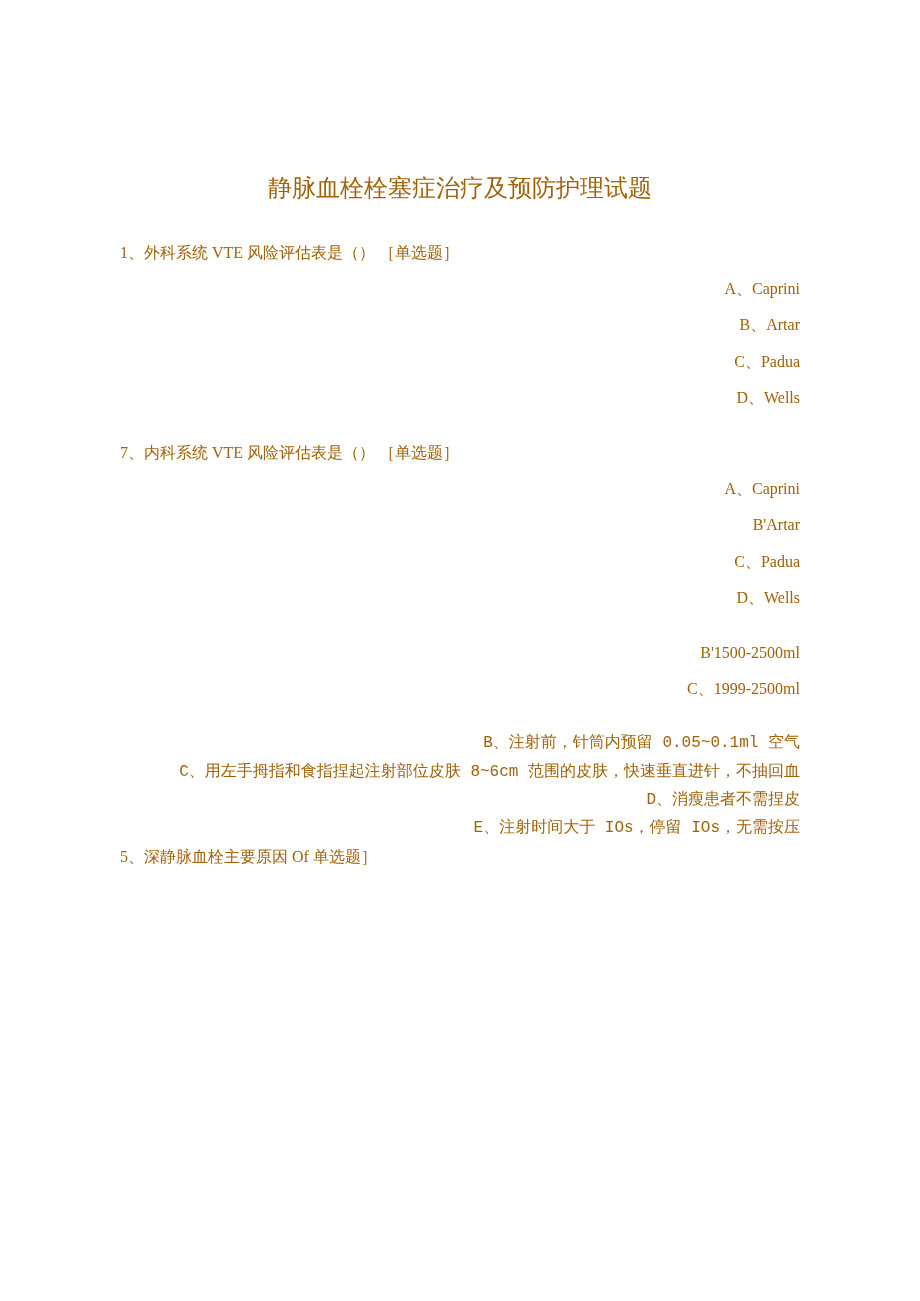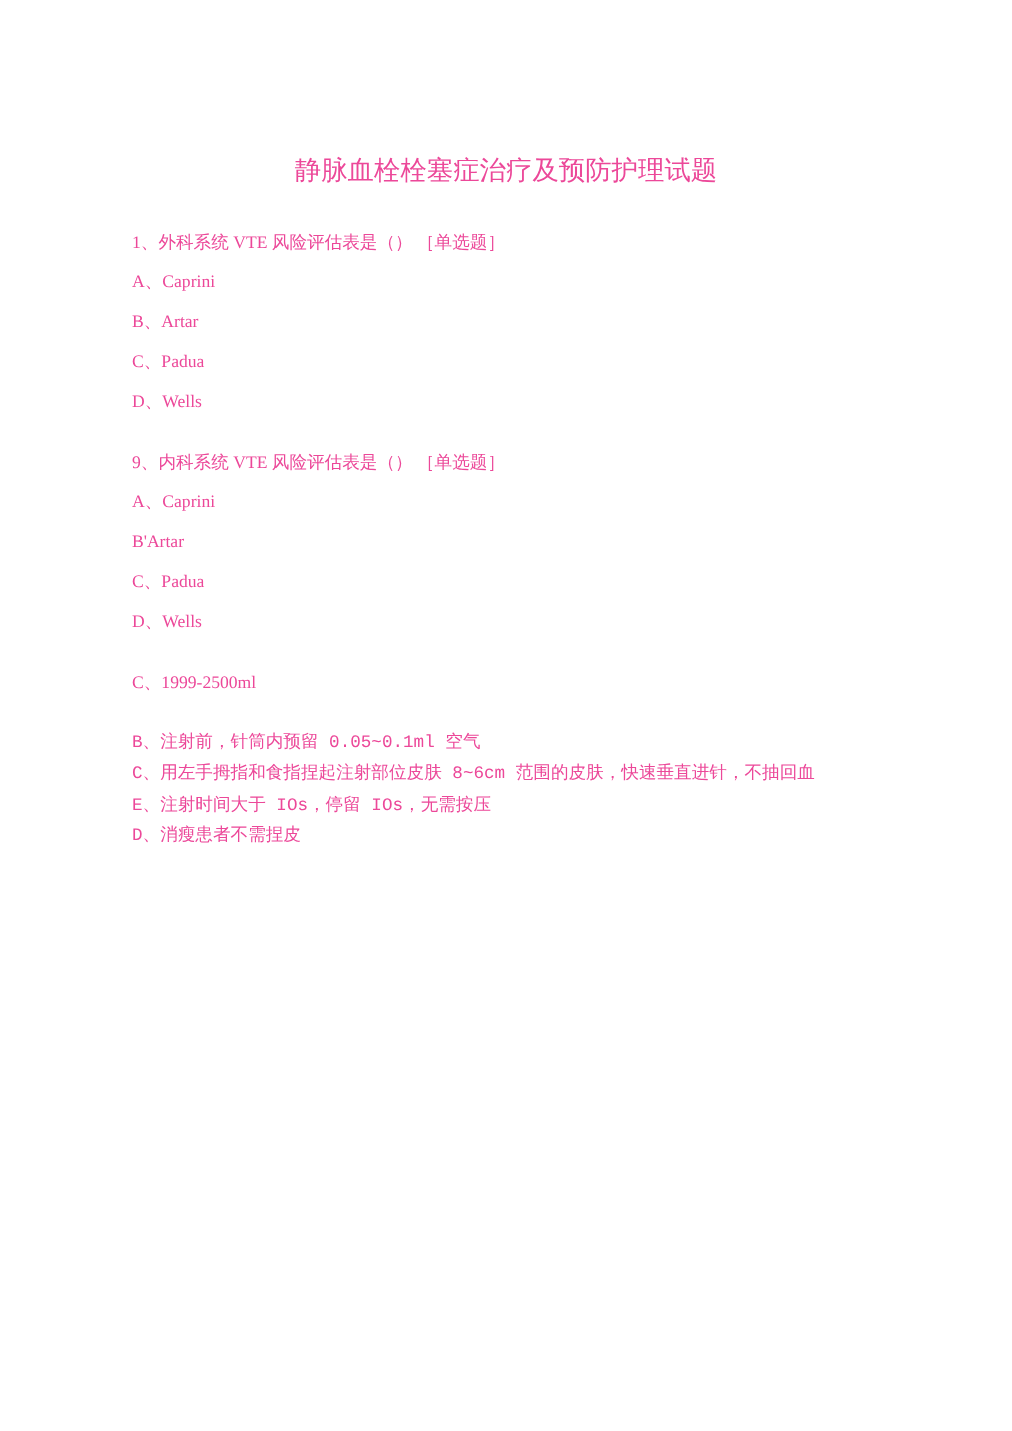--- a/index.html
+++ b/index.html
@@ -6,42 +6,44 @@
     margin: 0;
     padding: 0;
     background: #ffffff;
     font-family: "SimSun", "宋体", serif;
     width: 920px;
     height: 1301px;
     box-sizing: border-box;
   }
   .page {
     padding: 140px 120px 60px 120px;
-    color: #ec4899;
+    color: #a16207;
     font-size: 16px;
     line-height: 1.4;
+    margin-top: 32px;
   }
   .title {
     text-align: center;
     font-size: 24px;
     font-weight: normal;
     margin-bottom: 36px;
     font-family: "SimSun", "宋体", serif;
   }
   .question {
     margin-bottom: 32px;
   }
   .question.tight {
     margin-bottom: 0;
   }
   .q-text {
     margin-bottom: 14px;
   }
   .option {
     margin-bottom: 14px;
+    text-align: right;
   }
   .option.tight {
     margin-bottom: 6px;
     font-family: Liberation Mono, monospace;
   }
   .line {
     margin-bottom: 6px;
   }
 </style>
 </head>
@@ -53,32 +55,34 @@
 
   <div class="question">
     <div class="q-text">1、外科系统 VTE 风险评估表是（） ［单选题］</div>
     <div class="option">A、Caprini</div>
     <div class="option">B、Artar</div>
     <div class="option">C、Padua</div>
     <div class="option">D、Wells</div>
   </div>
 
   <div class="question">
-    <div class="q-text">9、内科系统 VTE 风险评估表是（） ［单选题］</div>
+    <div class="q-text">7、内科系统 VTE 风险评估表是（） ［单选题］</div>
     <div class="option">A、Caprini</div>
     <div class="option">B'Artar</div>
     <div class="option">C、Padua</div>
     <div class="option">D、Wells</div>
   </div>
 
   <div class="question">
+    <div class="option">B'1500-2500ml</div>
     <div class="option">C、1999-2500ml</div>
   </div>
 
   <div class="question tight">
     <div class="option tight">B、注射前，针筒内预留 0.05~0.1ml 空气</div>
     <div class="option tight">C、用左手拇指和食指捏起注射部位皮肤 8~6cm 范围的皮肤，快速垂直进针，不抽回血</div>
+    <div class="option tight">D、消瘦患者不需捏皮</div>
     <div class="option tight">E、注射时间大于 IOs，停留 IOs，无需按压</div>
-    <div class="option tight">D、消瘦患者不需捏皮</div>
   </div>
 
+  <div class="line">5、深静脉血栓主要原因 Of 单选题］</div>
 
 </div>
 
 </body></html>

